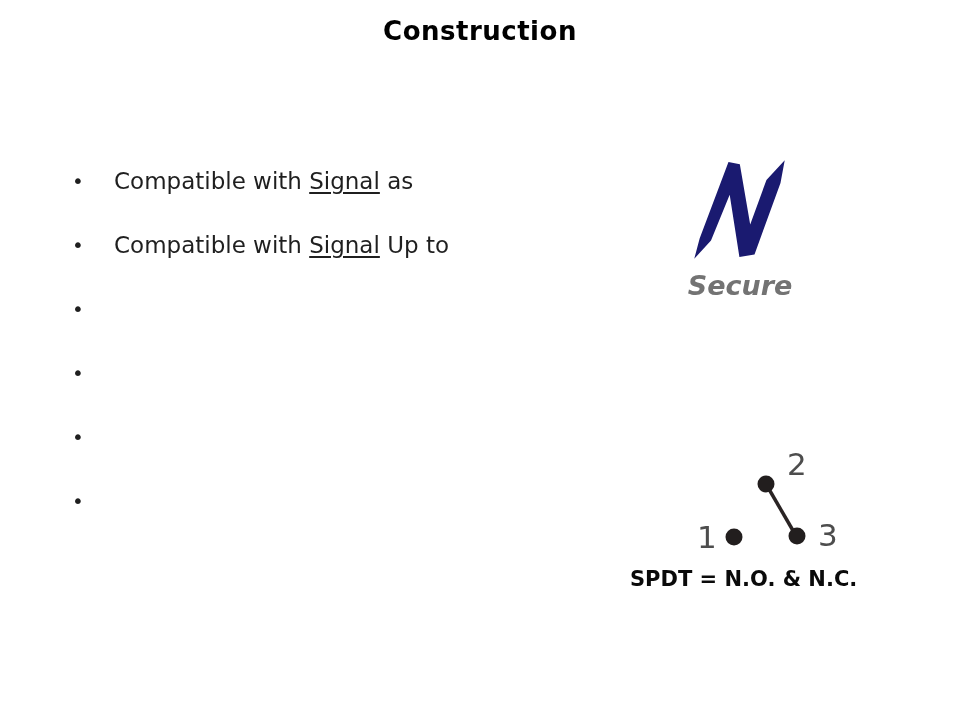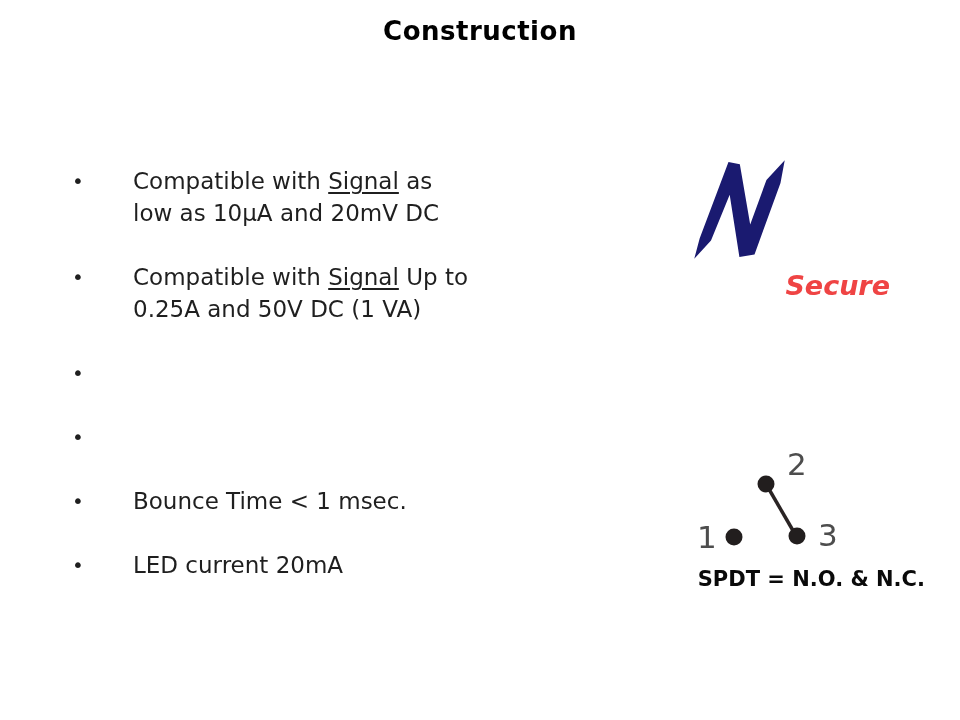--- a/index.html
+++ b/index.html
@@ -45,21 +45,20 @@
     font-size: 20px;
     line-height: 32px;
     color: #1f1f1f;
     padding-left: 2px;
   }
   .bullet-item .content {
     font-size: 23px;
     line-height: 32px;
     color: #1f1f1f;
     white-space: nowrap;
-    margin-left: 19px;
   }
   .bullet-item .content u {
     text-decoration: underline;
     text-underline-offset: 3px;
   }
   .bolt-wrap {
     position: absolute;
     left: 692px;
     top: 158px;
     width: 95px;
@@ -81,77 +80,69 @@
     left: 680px;
     top: 440px;
     width: 180px;
     height: 118px;
   }
   .diagram-caption {
     position: absolute;
     left: 630px;
     top: 567px;
     width: 295px;
-    text-align: right;
+    text-align: left;
     font-size: 21px;
     font-weight: bold;
     color: #0a0a0a;
   }
 </style>
 </head>
 <body>
 
 <div class="slide">
 
   <div class="slide-title">Construction</div>
 
   <div class="bullet-list">
       <div class="bullet-item">
         <span class="marker">•</span>
         <div class="content">
           <div><span>Compatible with </span><u>Signal</u><span> as</span></div>
-          <div><span>low as 10µA and 20mV DC</span></div>
         </div>
       </div>
       <div class="bullet-item">
         <span class="marker">•</span>
         <div class="content">
           <div><span>Compatible with </span><u>Signal</u><span> Up to</span></div>
-          <div><span>0.25A and 50V DC (1 VA)</span></div>
         </div>
       </div>
       <div class="bullet-item">
         <span class="marker">•</span>
         <div class="content">
         </div>
       </div>
       <div class="bullet-item">
         <span class="marker">•</span>
       </div>
       <div class="bullet-item">
         <span class="marker">•</span>
-        <div class="content">
-          <div><span>Bounce Time &lt; 1 msec.</span></div>
-        </div>
       </div>
       <div class="bullet-item">
         <span class="marker">•</span>
-        <div class="content">
-          <div><span>LED current 20mA</span></div>
-        </div>
       </div>
     </div>
 
   <div class="bolt-wrap">
     <svg width="95" height="103" viewBox="-20 -9 100 108" xmlns="http://www.w3.org/2000/svg">
       <polygon points="2,2 14,0 46,56 46,6 57,-20 61,4 61,84 47,92 15,34 13,86 3,110 1,88" transform="rotate(20 30 45)" fill="#1a1a70"></polygon>
     </svg>
   </div>
 
-  <div class="callout" style="color: #ef4444; text-align: right;">
+  <div class="callout" style="color: #737373;">
     <div>Secure</div>
   </div>
 
   <div class="diagram-wrap">
     <svg width="180" height="118" viewBox="0 0 180 118" xmlns="http://www.w3.org/2000/svg">
       <line x1="86" y1="44" x2="115" y2="94" stroke="#2a2424" stroke-width="3.5"></line>
       <circle cx="86" cy="44" r="8.5" fill="#221e1e"></circle>
       <circle cx="54" cy="97" r="8.5" fill="#221e1e"></circle>
       <circle cx="117" cy="96" r="8.5" fill="#221e1e"></circle>
       <text x="107" y="35" font-size="31" fill="#4d4d4d">2</text>

